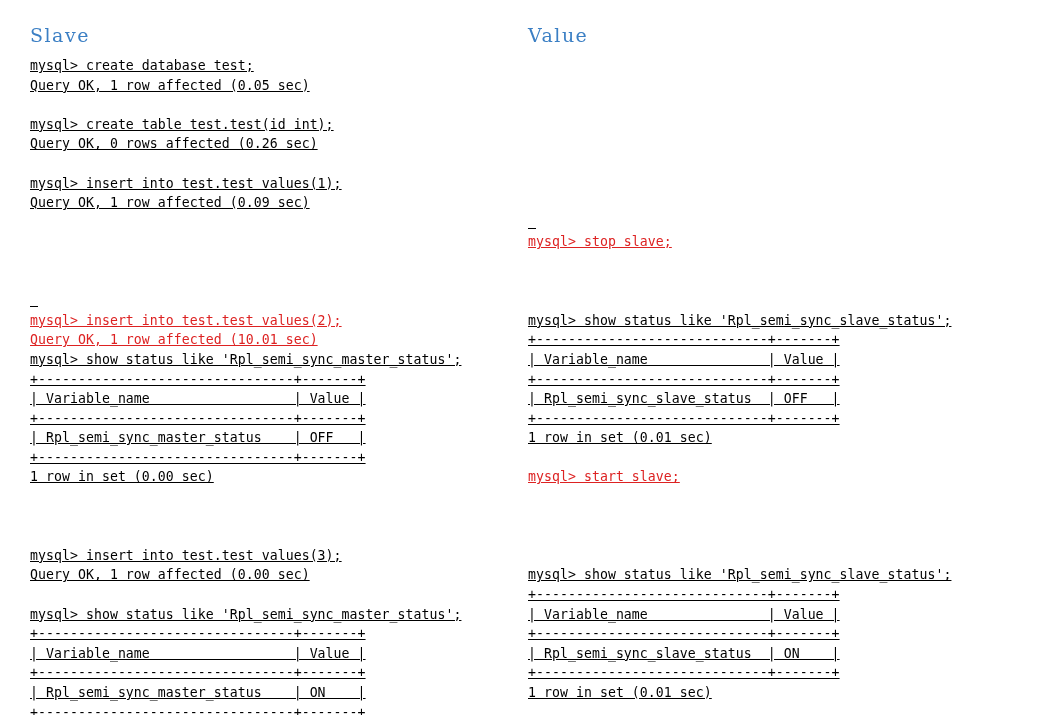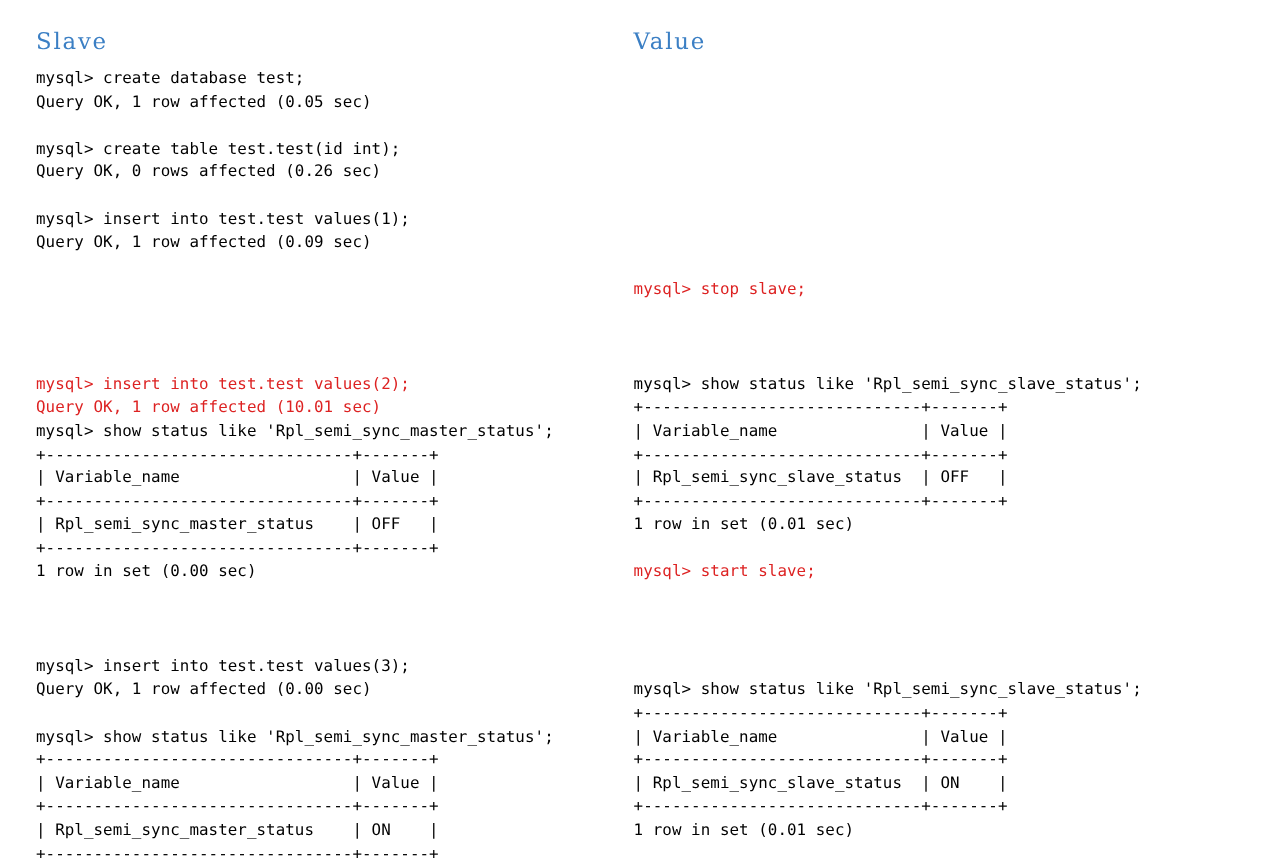--- a/index.html
+++ b/index.html
@@ -56,20 +56,21 @@
     white-space: pre;
     margin: 0;
     padding: 0;
     font: inherit;
   }
   .blk.red { }
   .line {
     white-space: pre;
     display: block;
     height: 19.6px;
+    text-decoration: underline;
   }
   .spacer {
     display: block;
     white-space: pre;
   }
 </style>
 </head>
 <body style="background: rgb(255, 255, 255);">
 
 <div class="page">

